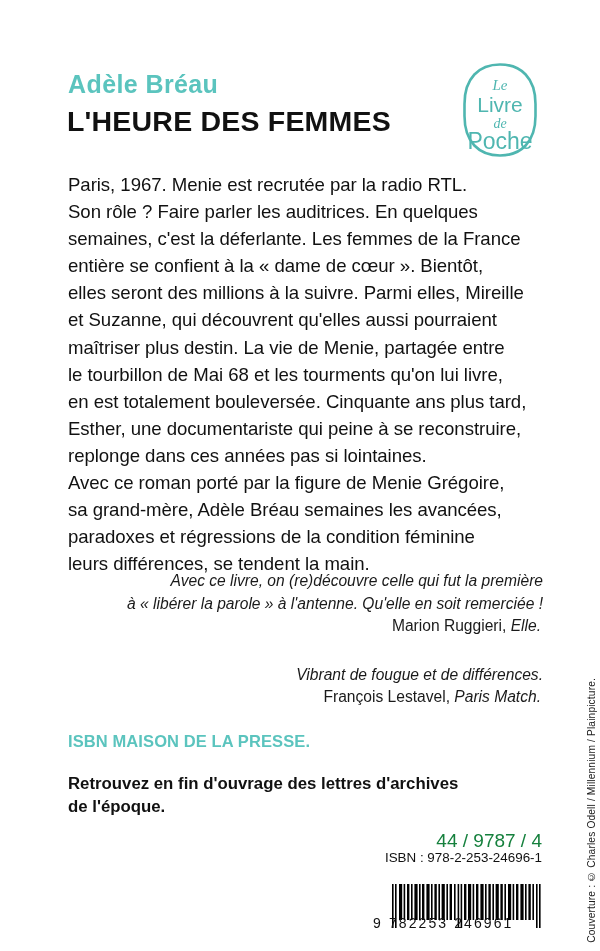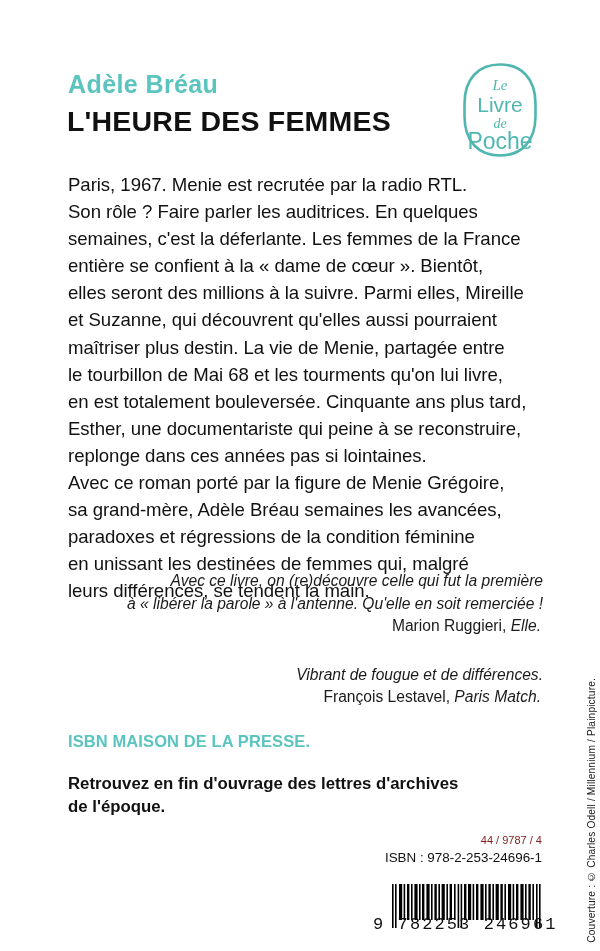--- a/index.html
+++ b/index.html
@@ -120,23 +120,23 @@
   #archive-note .ln { display: block; white-space: nowrap; }
 
   
   #isbn-block {
     position: absolute;
     right: 58px;
     top: 832px;
     text-align: right;
   }
   #isbn-code {
-    font-size: 11px;
+    font-size: 19px;
     line-height: 17px;
-    color: #7f1d1d;
+    color: #15803d;
     white-space: nowrap;
   }
   #isbn-number {
     font-size: 13.4px;
     line-height: 17px;
     color: #111111;
     white-space: nowrap;
   }
   #barcode-area {
     position: absolute;
@@ -149,25 +149,25 @@
     position: absolute;
     left: 0; top: 0;
     width: 155px;
     height: 44px;
   }
   #barcode-digits {
     position: absolute;
     left: -18px;
     top: 31px;
     width: 176px;
-    font-size: 17px;
+    font-size: 14px;
     letter-spacing: 2.1px;
     color: #111111;
     white-space: nowrap;
-    font-family: Liberation Mono, monospace;
+    font-family: Liberation Sans, sans-serif;
   }
 
   
   #cover-credit {
     position: absolute;
     right: 3px;
     bottom: 8px;
     writing-mode: vertical-rl;
     transform: rotate(180deg);
     transform-origin: center;
@@ -204,21 +204,20 @@
   <span class="ln">elles seront des millions à la suivre. Parmi elles, Mireille</span>
   <span class="ln">et Suzanne, qui découvrent qu'elles aussi pourraient</span>
   <span class="ln">maîtriser plus destin. La vie de Menie, partagée entre</span>
   <span class="ln">le tourbillon de Mai 68 et les tourments qu'on lui livre,</span>
   <span class="ln">en est totalement bouleversée. Cinquante ans plus tard,</span>
   <span class="ln">Esther, une documentariste qui peine à se reconstruire,</span>
   <span class="ln">replonge dans ces années pas si lointaines.</span>
   <span class="ln">Avec ce roman porté par la figure de Menie Grégoire,</span>
   <span class="ln">sa grand-mère, Adèle Bréau semaines les avancées,</span>
   <span class="ln">paradoxes et régressions de la condition féminine</span>
-  <span class="ln">en unissant les destinées de femmes qui, malgré</span>
   <span class="ln">leurs différences, se tendent la main.</span>
 </div>
 
 <div id="press-quotes">
 
   <div class="quote-block">
     <div class="quote-text">
       <span class="ln">Avec ce livre, on (re)découvre celle qui fut la première</span>
       <span class="ln">à « libérer la parole » à l'antenne. Qu'elle en soit remerciée !</span>
     </div>

